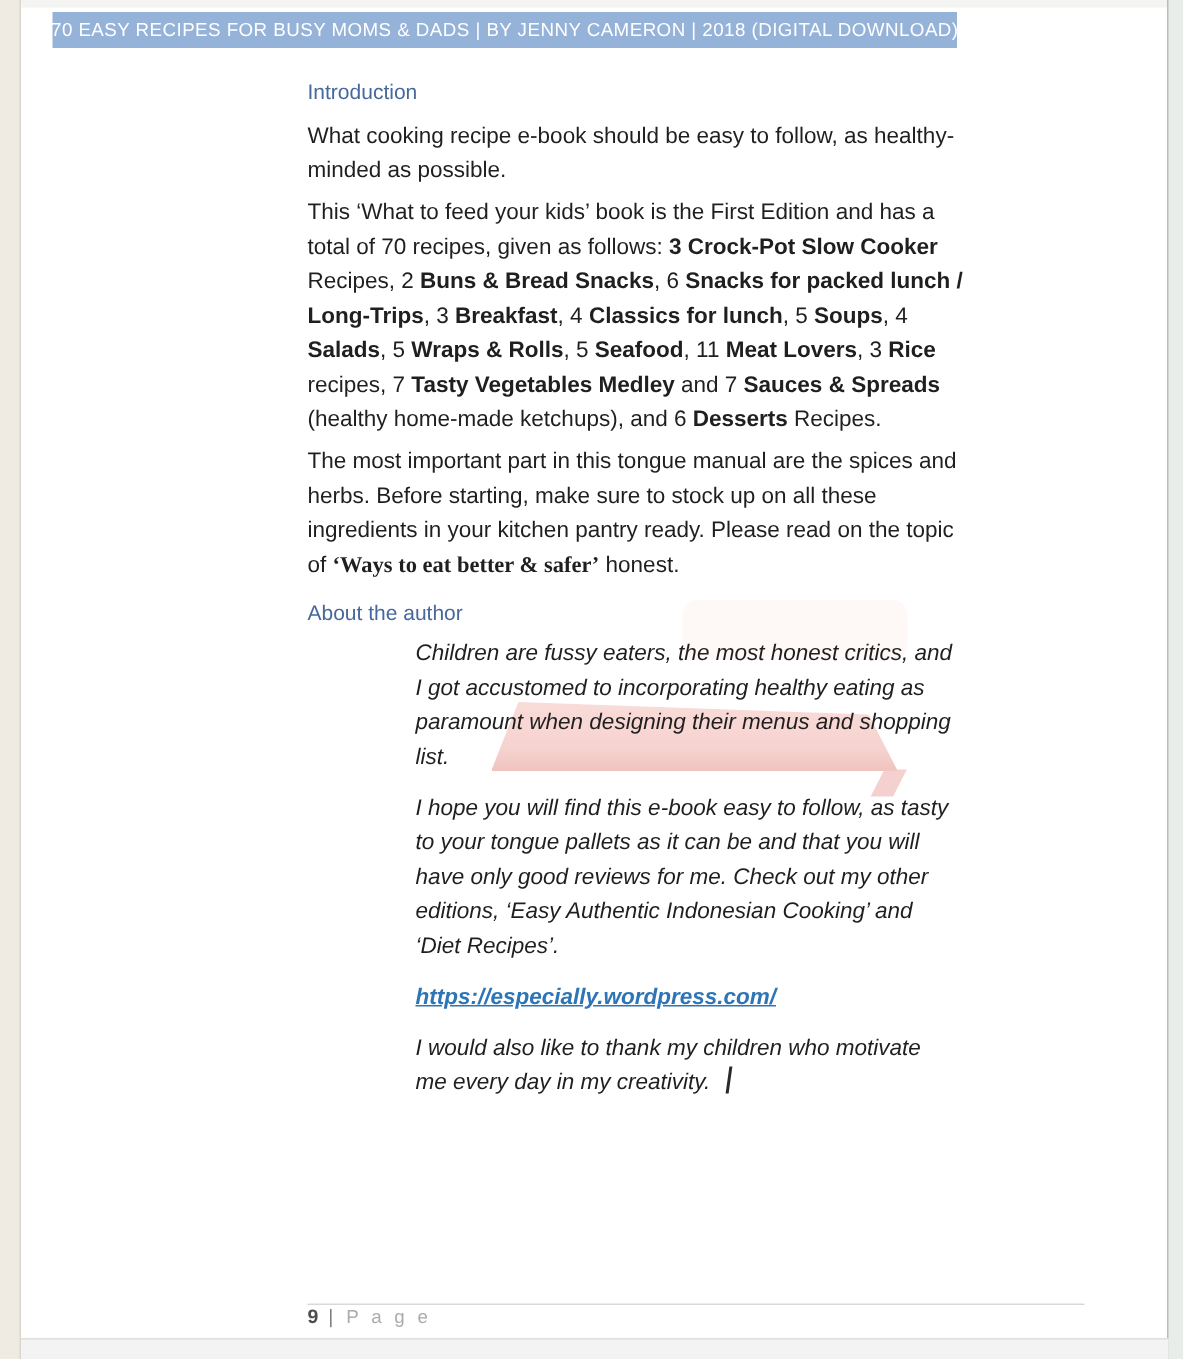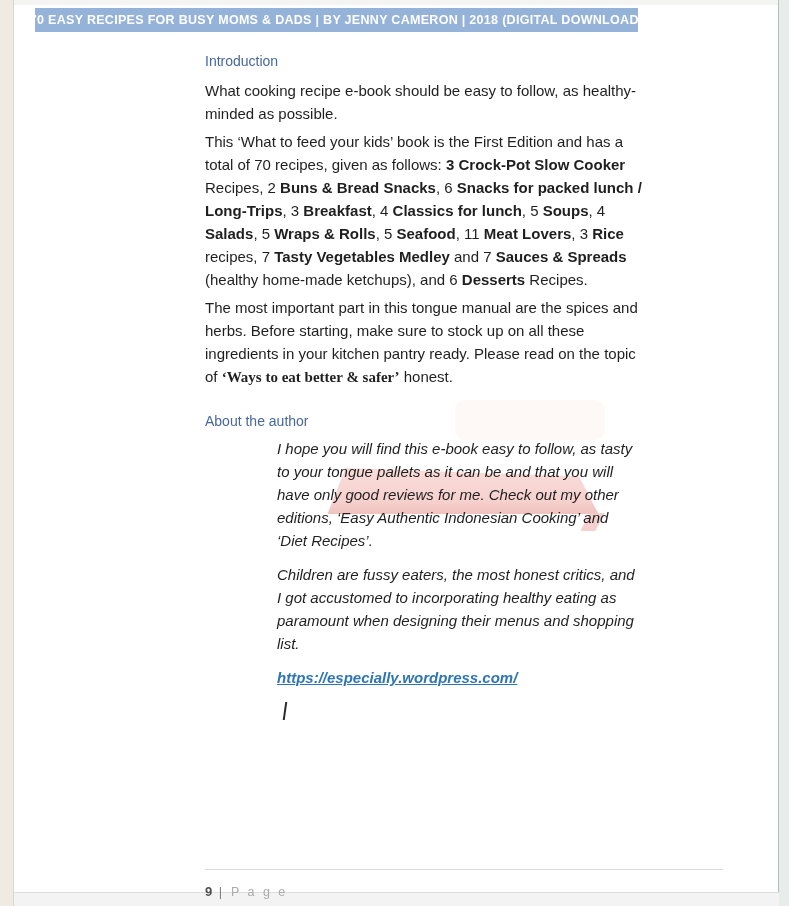--- a/index.html
+++ b/index.html
@@ -15,50 +15,50 @@
   .strip-top{position:absolute;left:14px;top:0;right:0;height:5px;background:#f4f4f2;}
   .strip-right{position:absolute;right:0;top:0;width:10px;height:906px;
     background:var(--right_strip,#e9ede9);border-left:1px solid #b6bec0;}
   .strip-bottom{position:absolute;left:14px;right:10px;bottom:0;height:13px;
     background:#f2f3f2;border-top:1px solid #dcdfdb;}
   
   .banner{
     position:absolute;left:35px;top:8px;width:603px;height:24px;
     background:var(--banner_bg,#95b2d8);
     display:flex;align-items:center;justify-content:center;
-    color:var(--banner_text,#ffffff);font-weight:bold;font-size:12.5px;
+    color:var(--banner_text,#ffffff);font-weight:normal;font-size:12.5px;
     letter-spacing:0.3px;white-space:nowrap;
   }
   
   .wm{position:absolute;z-index:0;}
   .wm-faint{left:455px;top:400px;width:150px;height:40px;
     background:var(--watermark_pink,#f7d7d4);opacity:0.18;border-radius:10px;}
   .wm-main{left:328px;top:467px;width:270px;height:47px;
     background:linear-gradient(180deg, #f9dcd9 0%, #f6d2cf 70%, #f0c2be 100%);
     clip-path:polygon(6.5% 2%, 93% 20%, 100% 98%, 100% 100%, 0% 100%, 0% 97%);}
   .wm-tail{left:585px;top:513px;width:15px;height:18px;
     background:#f2c9c5;transform:skewX(-27deg);opacity:0.85;}
   
   .content{position:absolute;left:205px;top:52px;width:445px;z-index:1;
     font-size:15px;line-height:23px;}
   .doc-heading{font-size:14px;line-height:18px;font-weight:normal;
     color:var(--heading_blue,#47689c);margin:0 0 9px 0;}
-  .about-heading{margin-top:23px;margin-bottom:6px;}
+  .about-heading{margin-top:10px;margin-bottom:6px;}
   .content p{margin:0 0 5px 0;}
   p.last{margin-bottom:0;}
   .author-block{margin-left:72px;width:358px;font-style:italic;margin-top:7px;}
   .author-block p{margin:0 0 11px 0;}
   .doc-link{color:var(--link_blue,#2e75b5);font-weight:bold;font-style:italic;
     text-decoration:underline;}
   .link-line{margin:0 0 10px 0;}
   .caret{display:inline-block;width:1.5px;height:18px;background:#2a2a2a;
     vertical-align:-3px;margin-left:7px;transform:skewX(-8deg);}
   
   .footer{position:absolute;left:205px;top:869px;width:518px;z-index:1;
-    border-top:1px solid #d9d9d9;padding-top:14px;font-size:13px;}
+    border-top:1px solid #d9d9d9;padding-top:0;font-size:13px;}
   .page-number{font-weight:bold;color:#4d4d4d;}
   .page-sep{color:#7f7f7f;margin:0 5px 0 3px;}
   .page-label{color:#ababab;letter-spacing:2.5px;font-size:12.5px;}
 </style>
 </head>
 <body>
 
 <div class="stage">
 
   <div class="strip-left"></div>
@@ -82,29 +82,30 @@
 
     <p><span>This ‘What to feed your kids’ book is the First Edition and has a total of 70 recipes, given as follows: </span><span style="font-weight: bold;">3 Crock-Pot Slow Cooker</span><span> Recipes, 2 </span><span style="font-weight: bold;">Buns &amp; Bread Snacks</span><span>, 6 </span><span style="font-weight: bold;">Snacks for packed lunch / Long-Trips</span><span>, 3 </span><span style="font-weight: bold;">Breakfast</span><span>, 4 </span><span style="font-weight: bold;">Classics for lunch</span><span>, 5 </span><span style="font-weight: bold;">Soups</span><span>, 4 </span><span style="font-weight: bold;">Salads</span><span>, 5 </span><span style="font-weight: bold;">Wraps &amp; Rolls</span><span>, 5 </span><span style="font-weight: bold;">Seafood</span><span>, 11 </span><span style="font-weight: bold;">Meat Lovers</span><span>, 3 </span><span style="font-weight: bold;">Rice</span><span> recipes, 7 </span><span style="font-weight: bold;">Tasty Vegetables Medley</span><span> and 7 </span><span style="font-weight: bold;">Sauces &amp; Spreads</span><span> (healthy home-made ketchups), and 6 </span><span style="font-weight: bold;">Desserts</span><span> Recipes.</span></p>
 
     <p><span>The most important part in this tongue manual are the spices and herbs. Before starting, make sure to stock up on all these ingredients in your kitchen pantry ready. Please read on the topic of </span><span style="font-weight: bold; font-family: Liberation Serif, serif;">‘Ways to eat better &amp; safer’</span><span> honest.</span></p>
 
 
     <h2 class="doc-heading about-heading">About the author</h2>
 
     <div class="author-block">
 
+      <p>Children are fussy eaters, the most honest critics, and I got accustomed to incorporating healthy eating as paramount when designing their menus and shopping list.</p>
+
       <p>I hope you will find this e-book easy to follow, as tasty to your tongue pallets as it can be and that you will have only good reviews for me. Check out my other editions, ‘Easy Authentic Indonesian Cooking’ and ‘Diet Recipes’.</p>
-
-      <p>Children are fussy eaters, the most honest critics, and I got accustomed to incorporating healthy eating as paramount when designing their menus and shopping list.</p>
 
       <p class="link-line">
         <a class="doc-link" href="#">https://especially.wordpress.com/</a>
       </p>
 
       <p class="last">
+        <span>I would also like to thank my children who motivate me every day in my creativity.</span>
         <span class="caret"></span>
       </p>
 
     </div>
   </div>
 
   <div class="footer">
     <span class="page-number">9</span>
     <span class="page-sep">|</span>
     <span class="page-label">P a g e</span>

